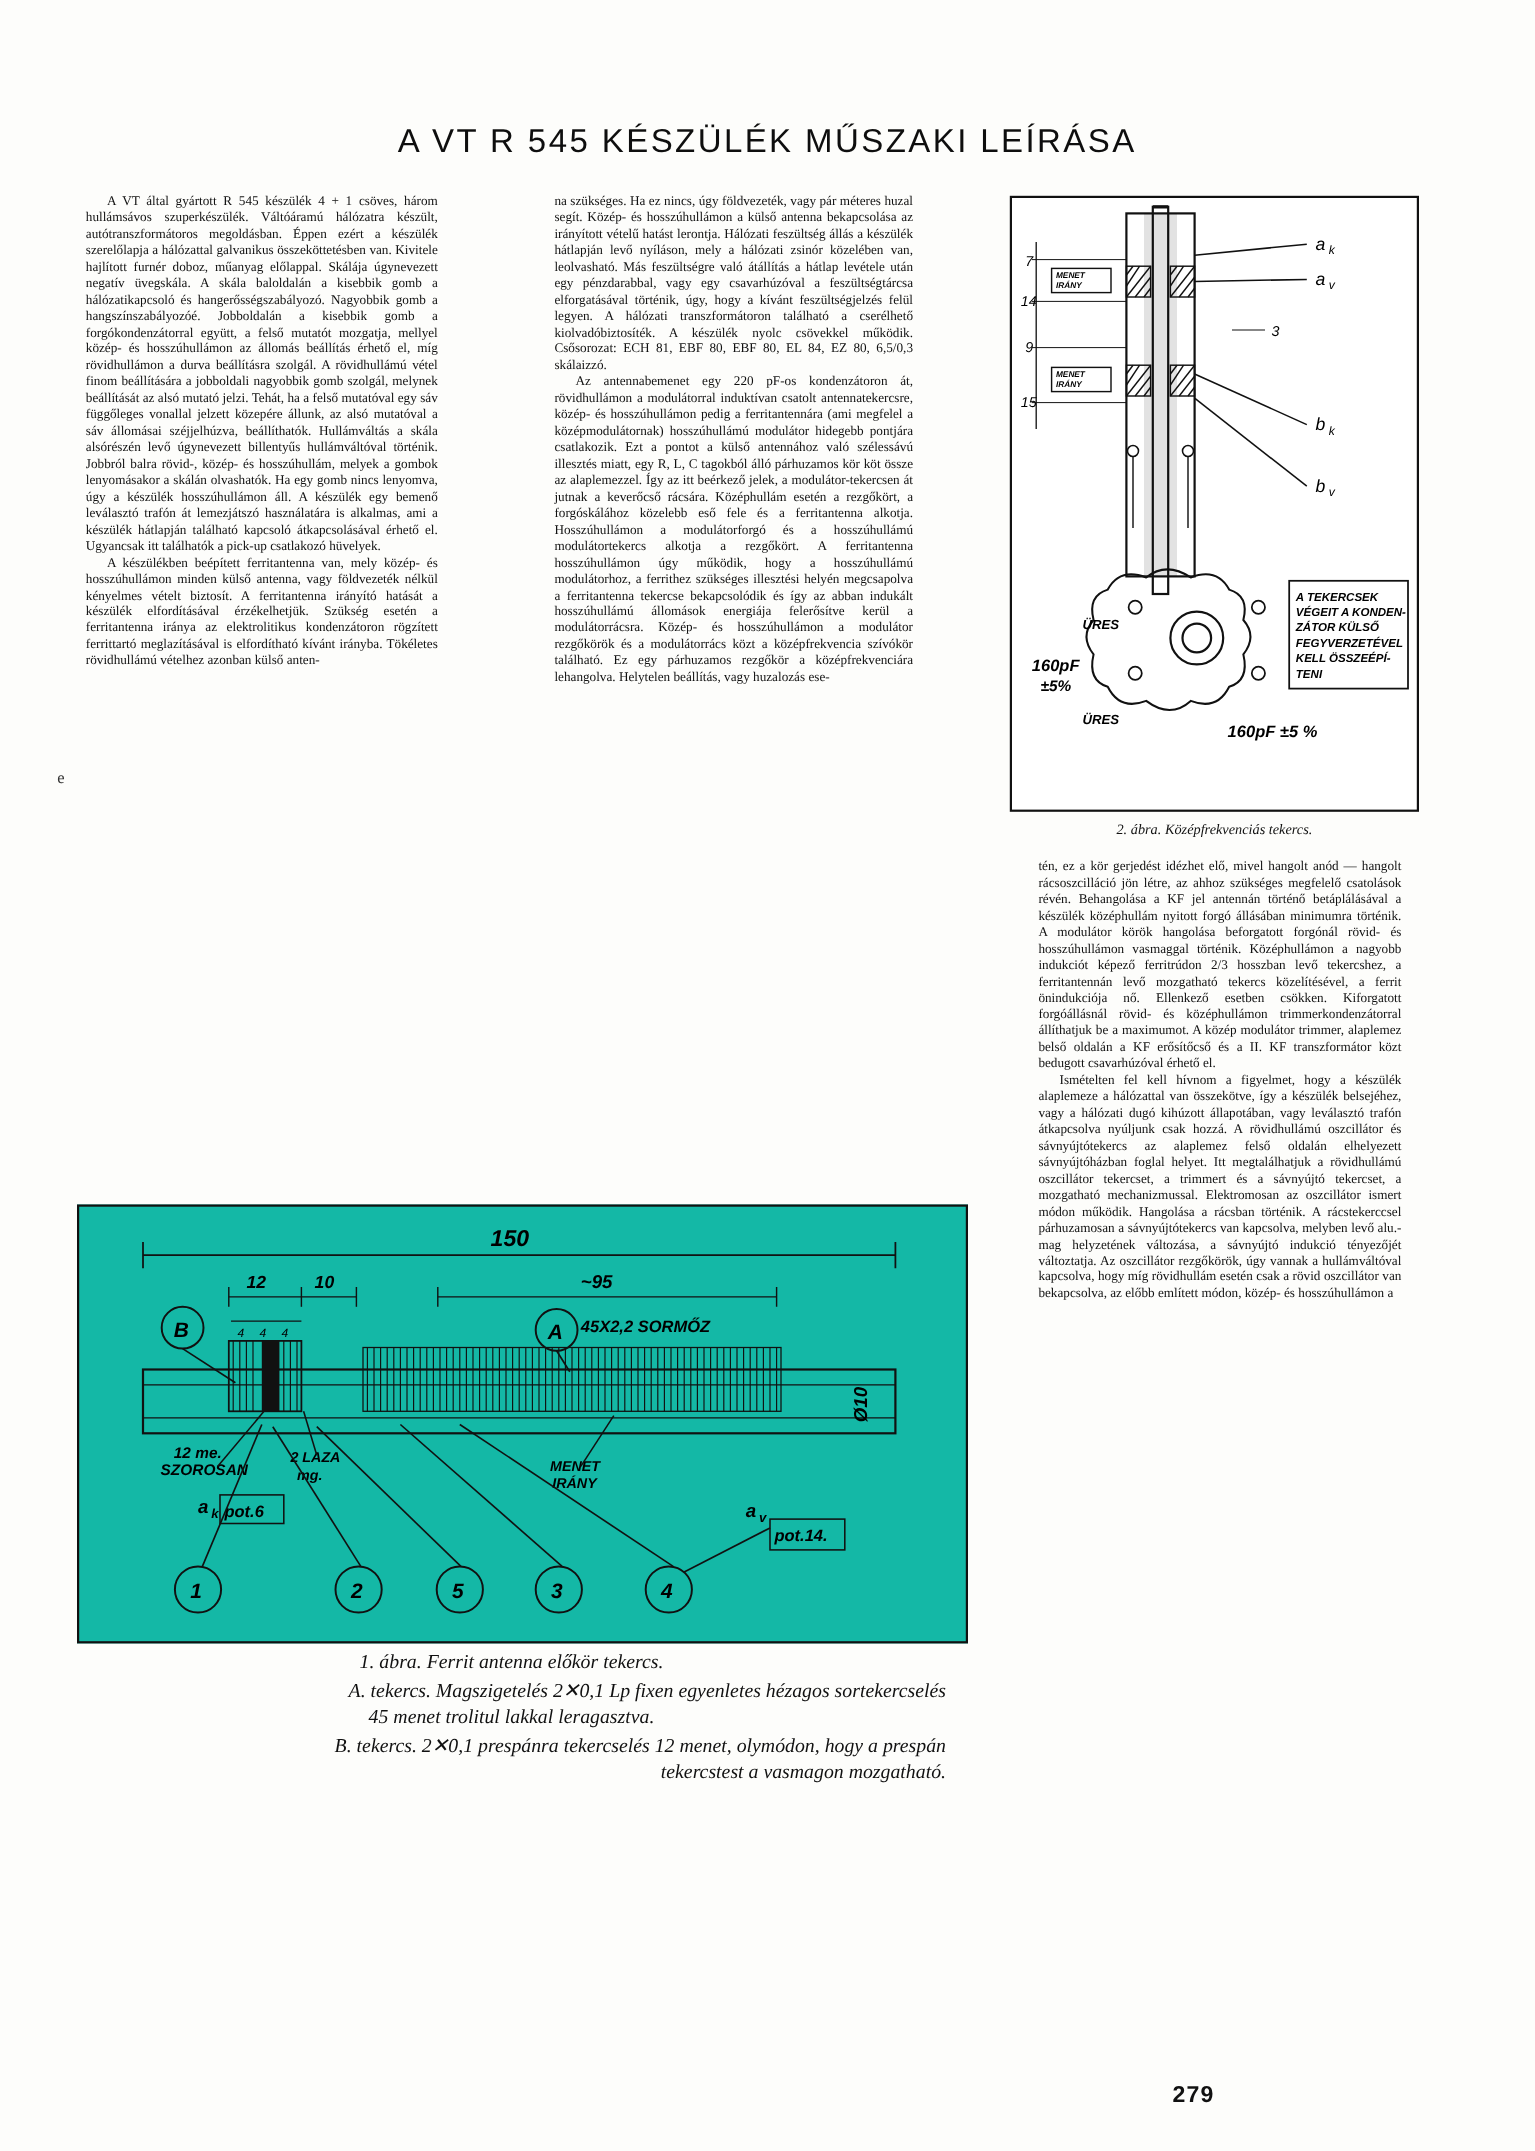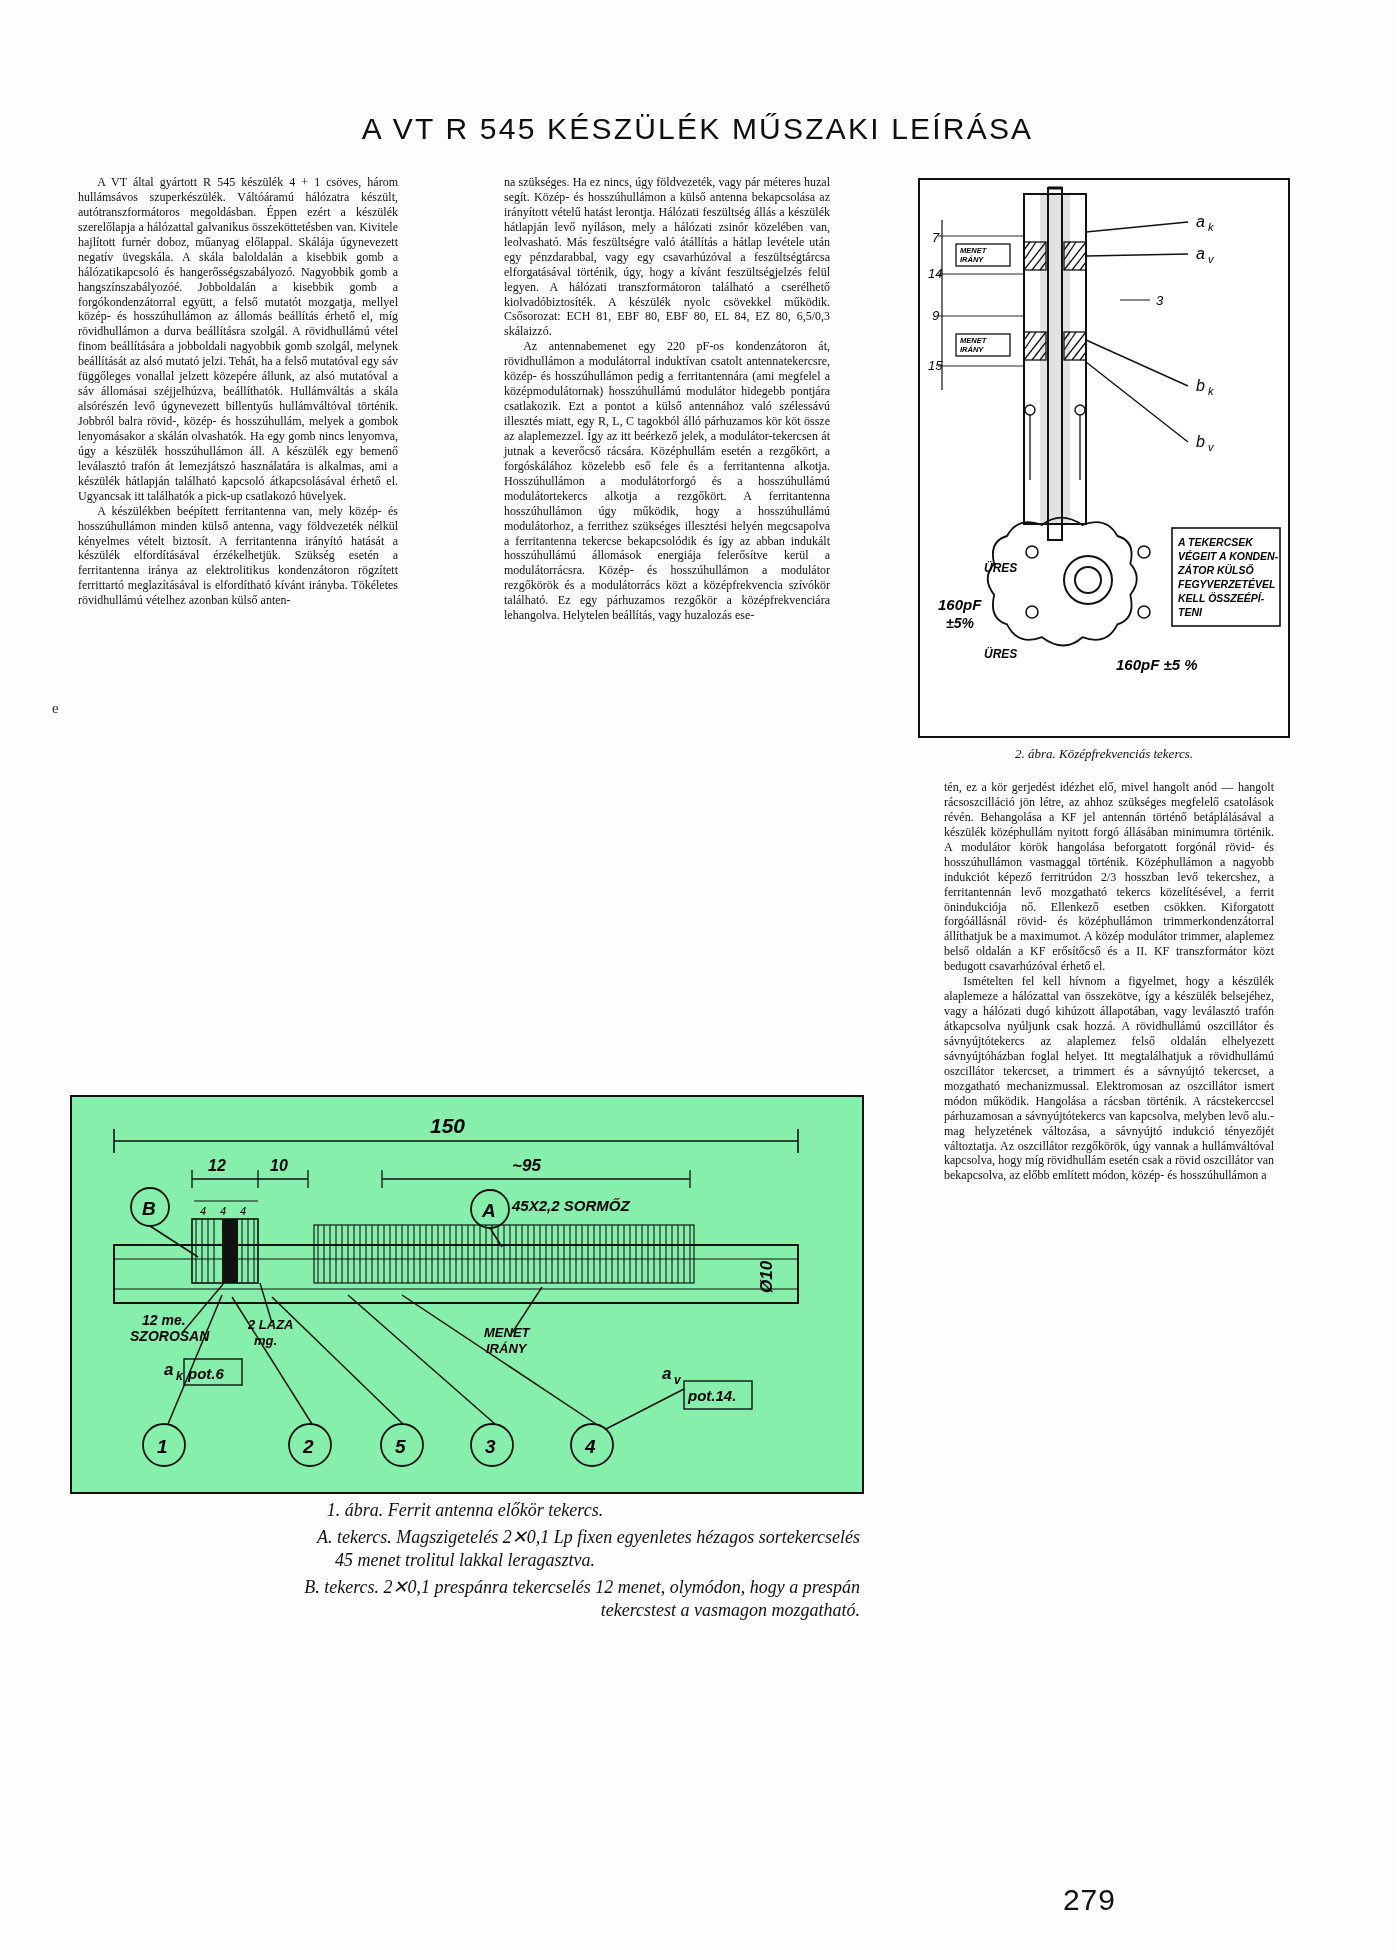--- a/index.html
+++ b/index.html
@@ -54,32 +54,32 @@
   #fig2 .cap{
     position:absolute;top:568px;left:0;width:372px;
     text-align:center;font-style:italic;font-size:13px;
   }
   
   #fig1{
     position:absolute;left:70px;top:1095px;width:790px;height:500px;
   }
   #fig1 .frame{
     position:absolute;left:0;top:0;width:790px;height:395px;
-    border:2px solid #111;background:#86efac;
+    border:2px solid #111;background:#14b8a6;padding-left:16px;
   }
   #fig1 .cap{
     position:absolute;top:404px;left:0;width:790px;
     text-align:center;font-size:18px;font-style:italic;line-height:1.28;
   }
   #fig1 .cap .l1{font-style:italic;}
   #fig1 .cap .blk{display:block;text-align:right;margin-top:4px;}
   .pageno{
-    position:absolute;right:64px;bottom:38px;
+    position:absolute;right:76px;bottom:38px;
     font-family:"Liberation Sans", sans-serif;
-    font-size:30px;font-weight:normal;letter-spacing:1px;
+    font-size:21px;font-weight:bold;letter-spacing:1px;
   }
   .dot{
     position:absolute;left:52px;top:700px;
     font-size:15px;color:#333;
   }
   
   text{font-family:"Liberation Sans", sans-serif;}
 </style>
 </head>
 <body>

